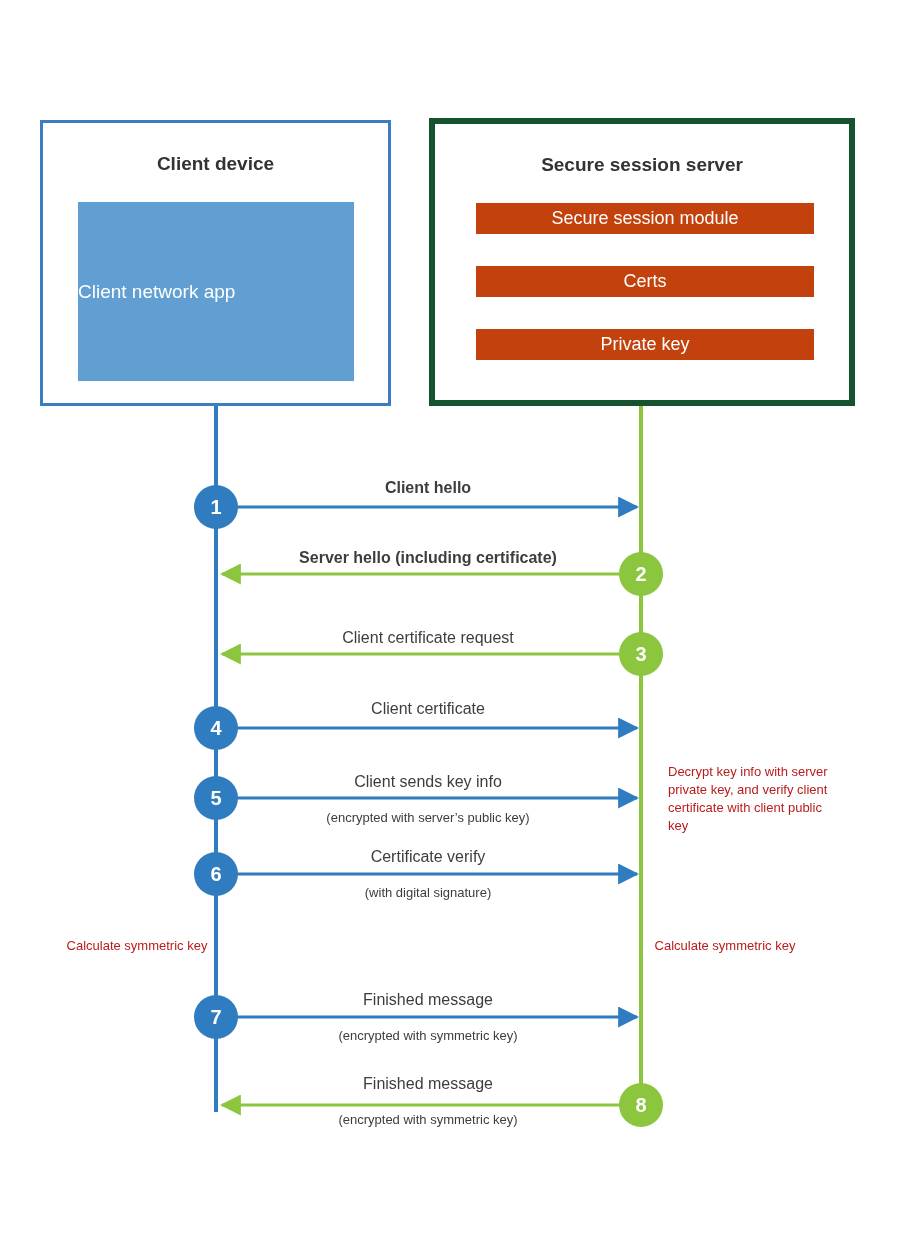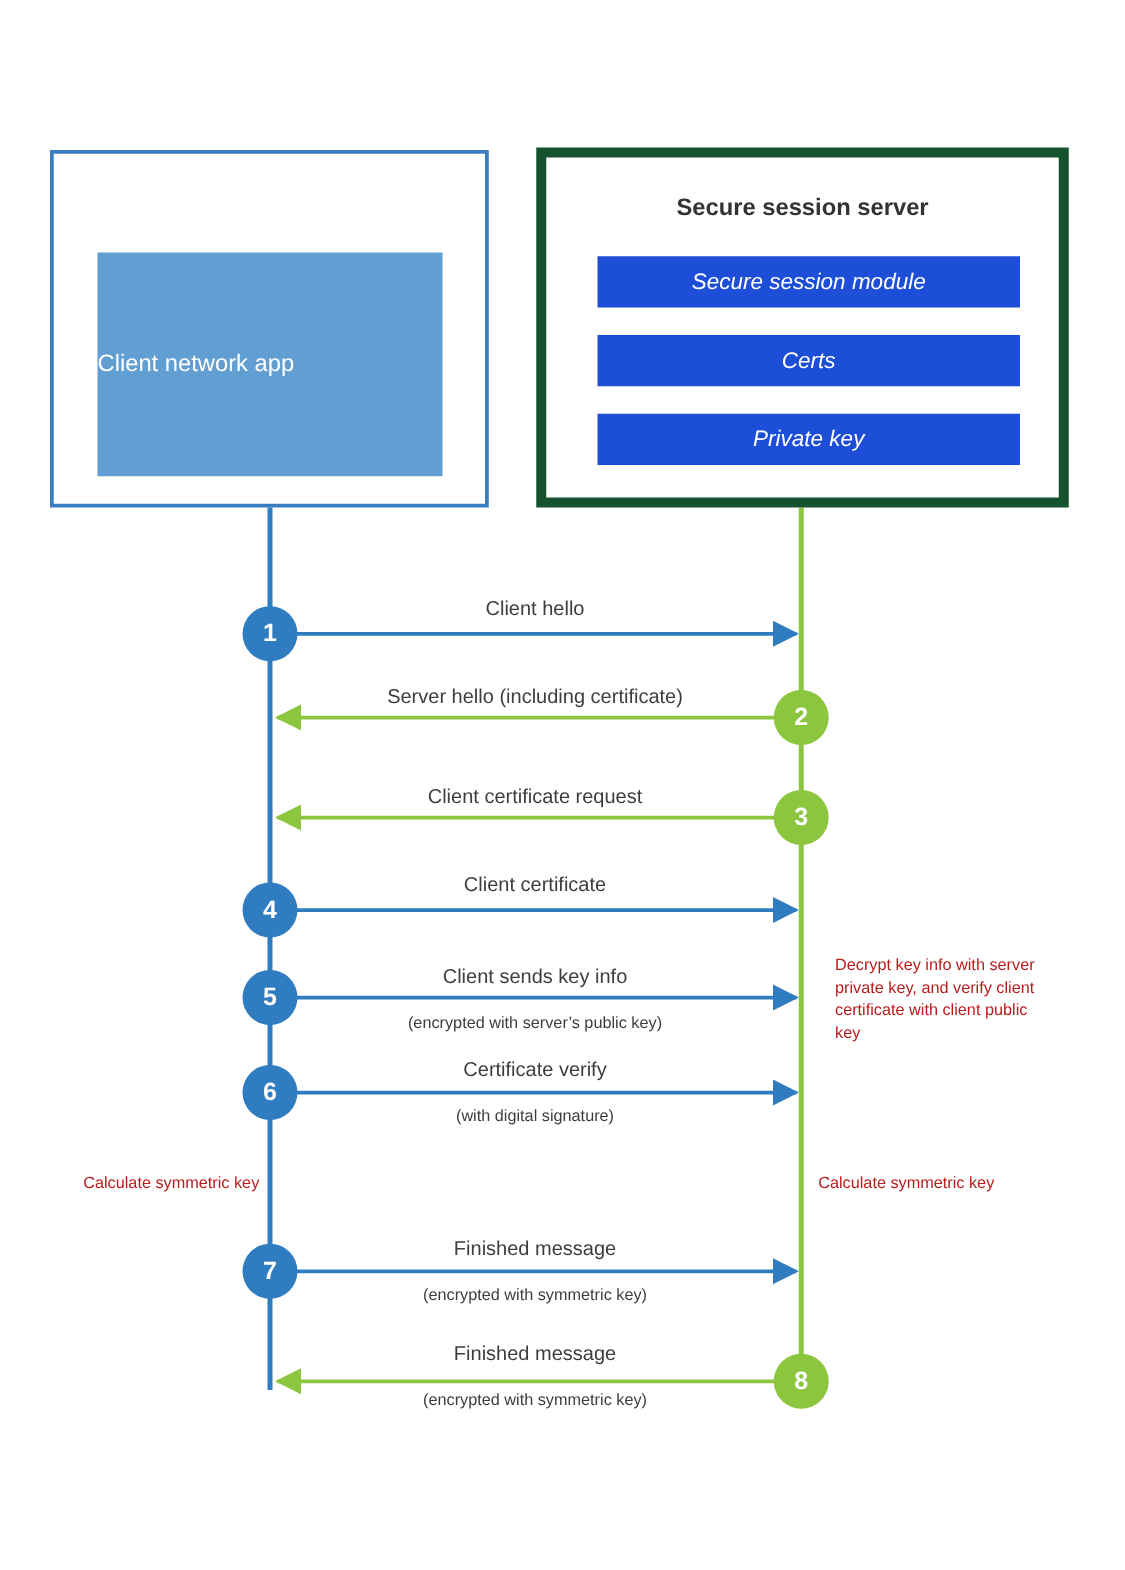--- a/index.html
+++ b/index.html
@@ -49,21 +49,21 @@
     top: 120px;
     width: 351px;
     height: 286px;
     border: 3px solid #3a7ec1;
   }
   #server-box {
     left: 429px;
     top: 118px;
     width: 426px;
     height: 288px;
-    border: 8px solid #14532d;
+    border: 6px solid #14532d;
     padding-left: 20px;
   }
   .party-title {
     position: absolute;
     top: 30px;
     left: 0;
     right: 0;
     text-align: center;
     font-size: 19px;
     font-weight: bold;
@@ -88,28 +88,27 @@
     line-height: 26px;
     text-align: center;
     max-width: 180px;
   }
 
   
   .server-bar {
     position: absolute;
     left: 41px;
     width: 338px;
-    height: 41px;
-    background: #1d4ed8;
+    height: 31px;
+    background: #c2410c;
     display: flex;
     align-items: center;
     justify-content: center;
     color: #ffffff;
     font-size: 18px;
-    font-style: italic;
   }
   #server-bar-0 { top: 79px; }
   #server-bar-1 { top: 142px; }
   #server-bar-2 { top: 205px; }
 
   
   .step-circle {
     position: absolute;
     width: 44px;
     height: 44px;
@@ -186,37 +185,38 @@
     <line x1="222" y1="798" x2="637" y2="798" stroke="#2f7cc0" stroke-width="3" marker-end="url(#arrow-blue-r)"></line>
 
     <line x1="222" y1="874" x2="637" y2="874" stroke="#2f7cc0" stroke-width="3" marker-end="url(#arrow-blue-r)"></line>
 
     <line x1="222" y1="1017" x2="637" y2="1017" stroke="#2f7cc0" stroke-width="3" marker-end="url(#arrow-blue-r)"></line>
 
     <line x1="636" y1="1105" x2="222" y2="1105" stroke="#8cc63f" stroke-width="3" marker-end="url(#arrow-green-l)"></line>
   </svg>
 
   <div class="party-box" id="client-box">
+    <div class="party-title">Client device</div>
     <div id="client-app-block">
       <div class="app-label">Client network app</div>
     </div>
   </div>
 
   <div class="party-box" id="server-box">
     <div class="party-title">Secure session server</div>
     <div class="server-bar" id="server-bar-0">Secure session module</div>
     <div class="server-bar" id="server-bar-1">Certs</div>
     <div class="server-bar" id="server-bar-2">Private key</div>
   </div>
 
   <div class="step-circle client" style="left:194px; top:485px;">1</div>
-  <div class="msg-label" style="left:428px; top:479px;">Client hello</div>
+  <div class="msg-label" style="left:428px; top:479px;font-weight:bold;">Client hello</div>
 
   <div class="step-circle server" style="left:619px; top:552px;">2</div>
-  <div class="msg-label" style="left:428px; top:549px;">Server hello (including certificate)</div>
+  <div class="msg-label" style="left:428px; top:549px;font-weight:bold;">Server hello (including certificate)</div>
 
   <div class="step-circle server" style="left:619px; top:632px;">3</div>
   <div class="msg-label" style="left:428px; top:629px;">Client certificate request</div>
 
   <div class="step-circle client" style="left:194px; top:706px;">4</div>
   <div class="msg-label" style="left:428px; top:700px;">Client certificate</div>
 
   <div class="step-circle client" style="left:194px; top:776px;">5</div>
   <div class="msg-label" style="left:428px; top:773px;">Client sends key info</div>
   <div class="msg-sub" style="left:428px; top:810px;">(encrypted with server’s public key)</div>

